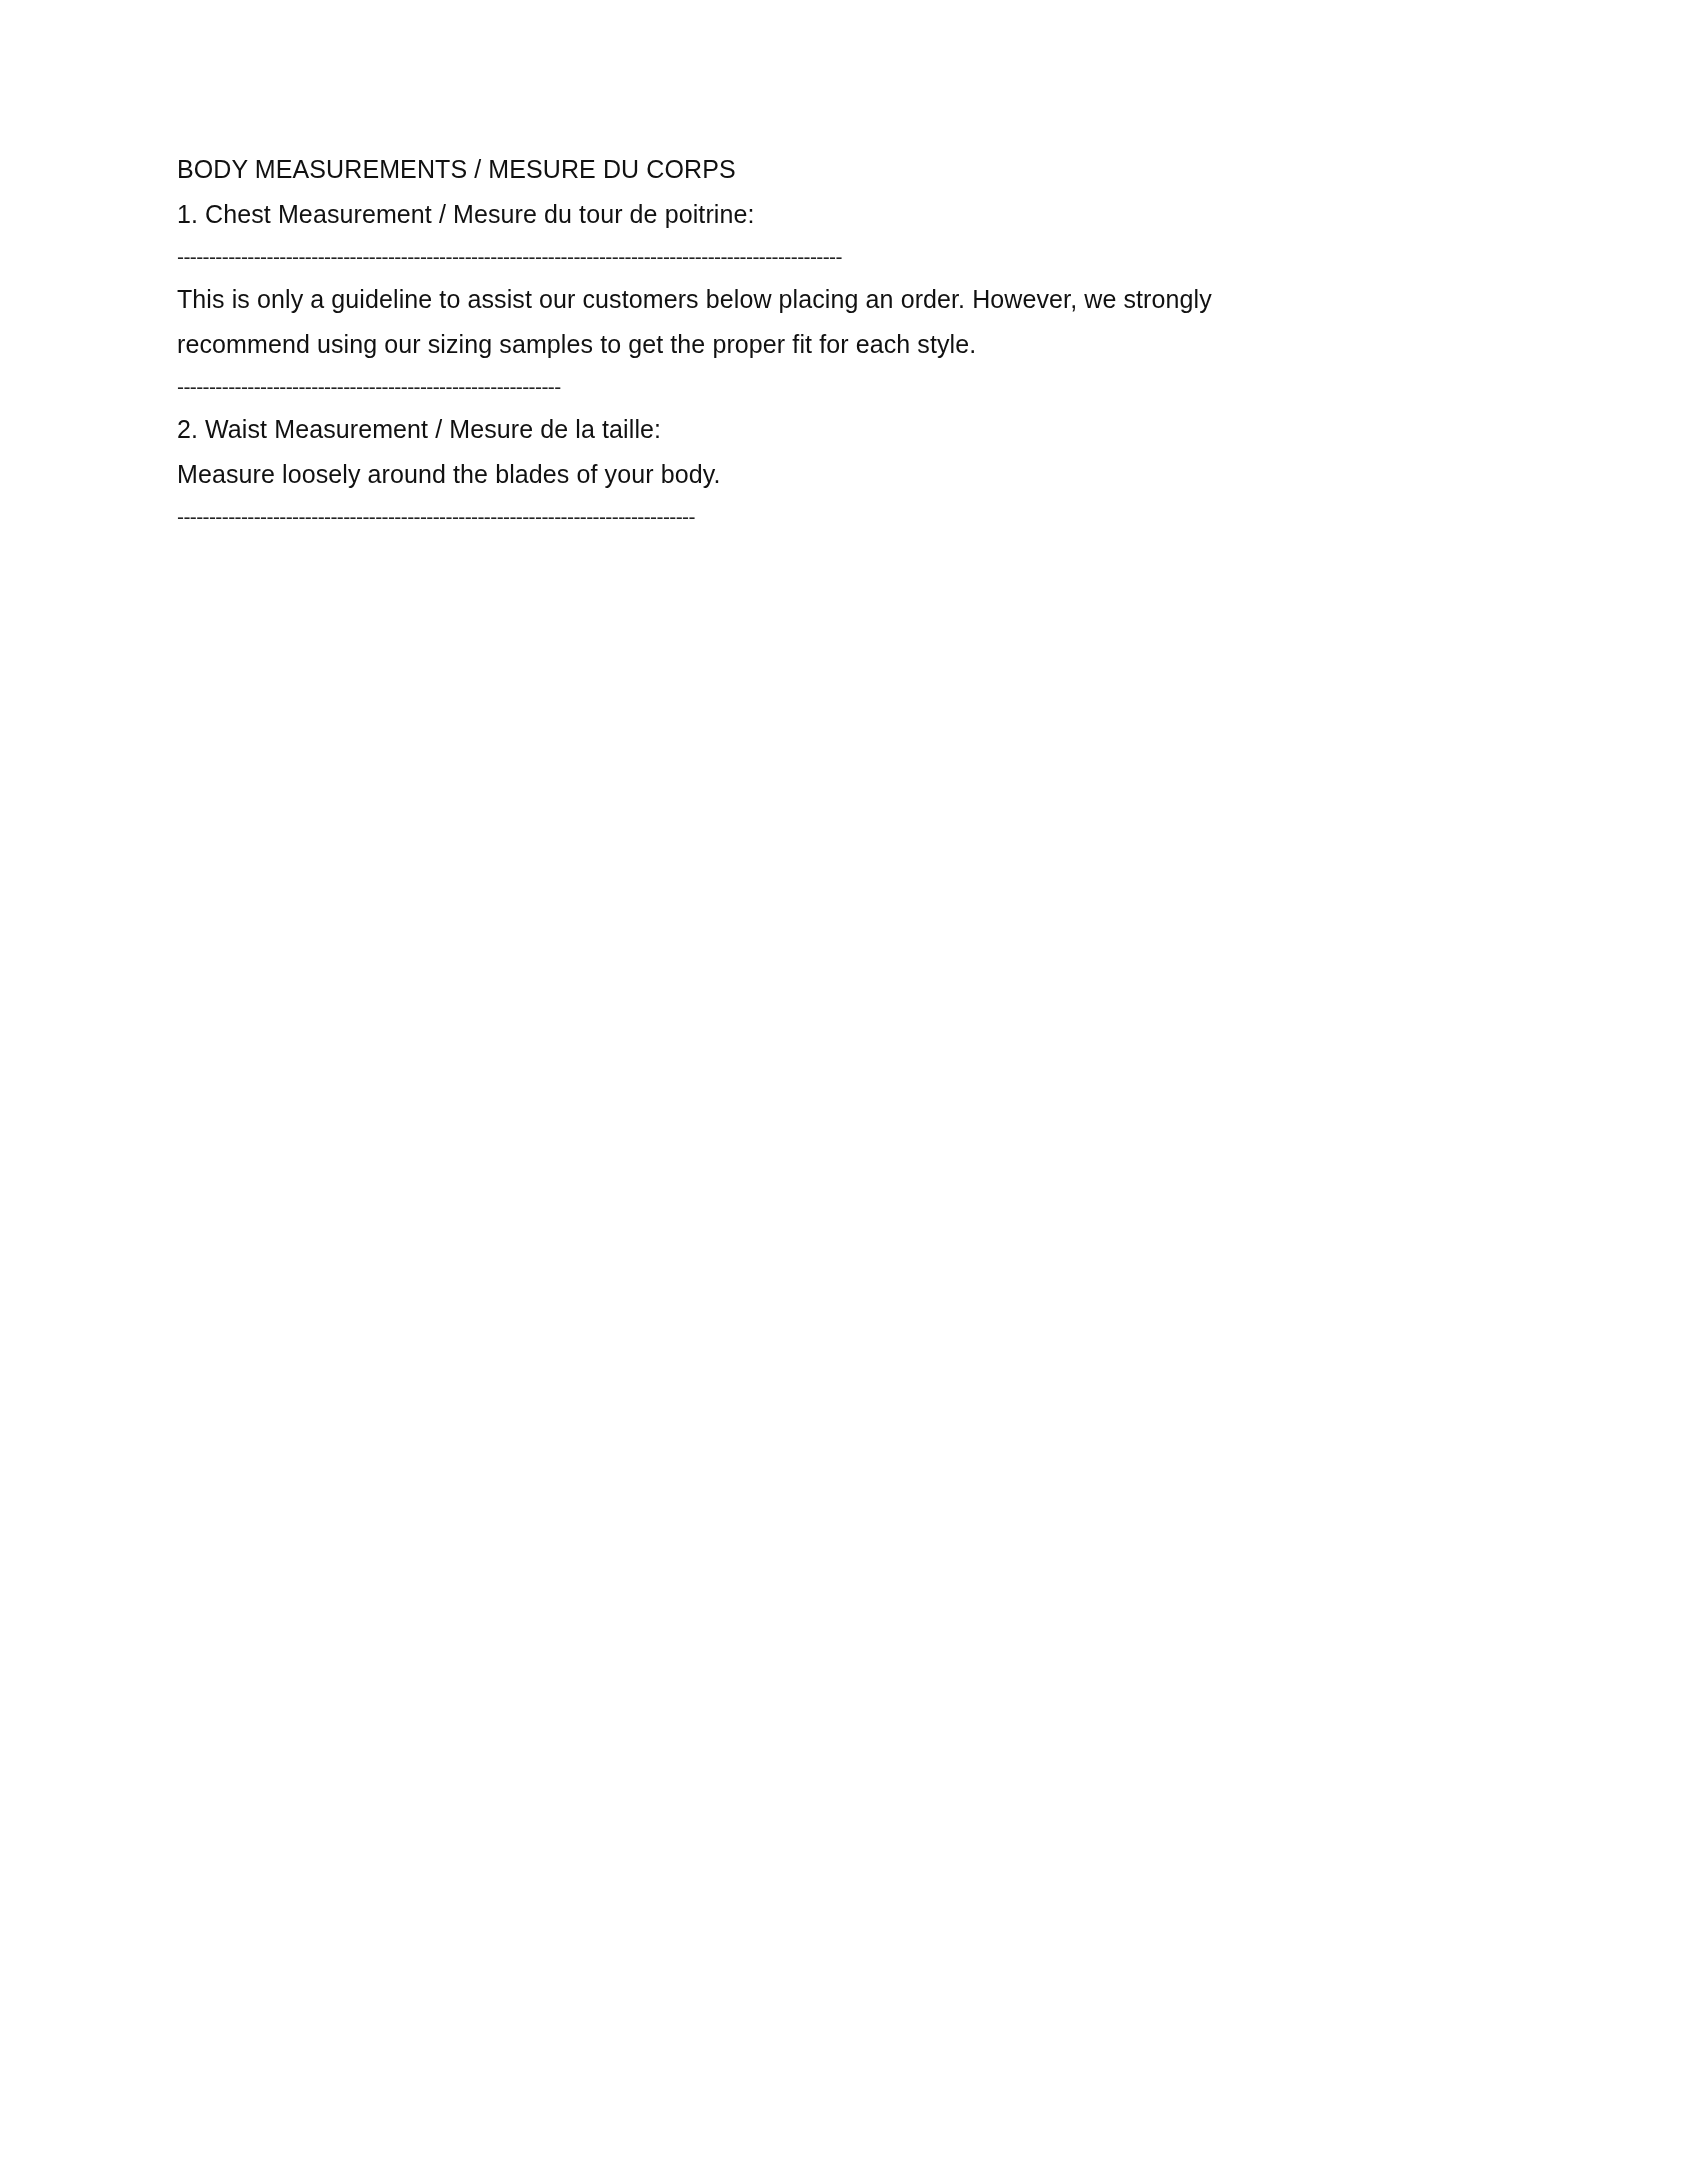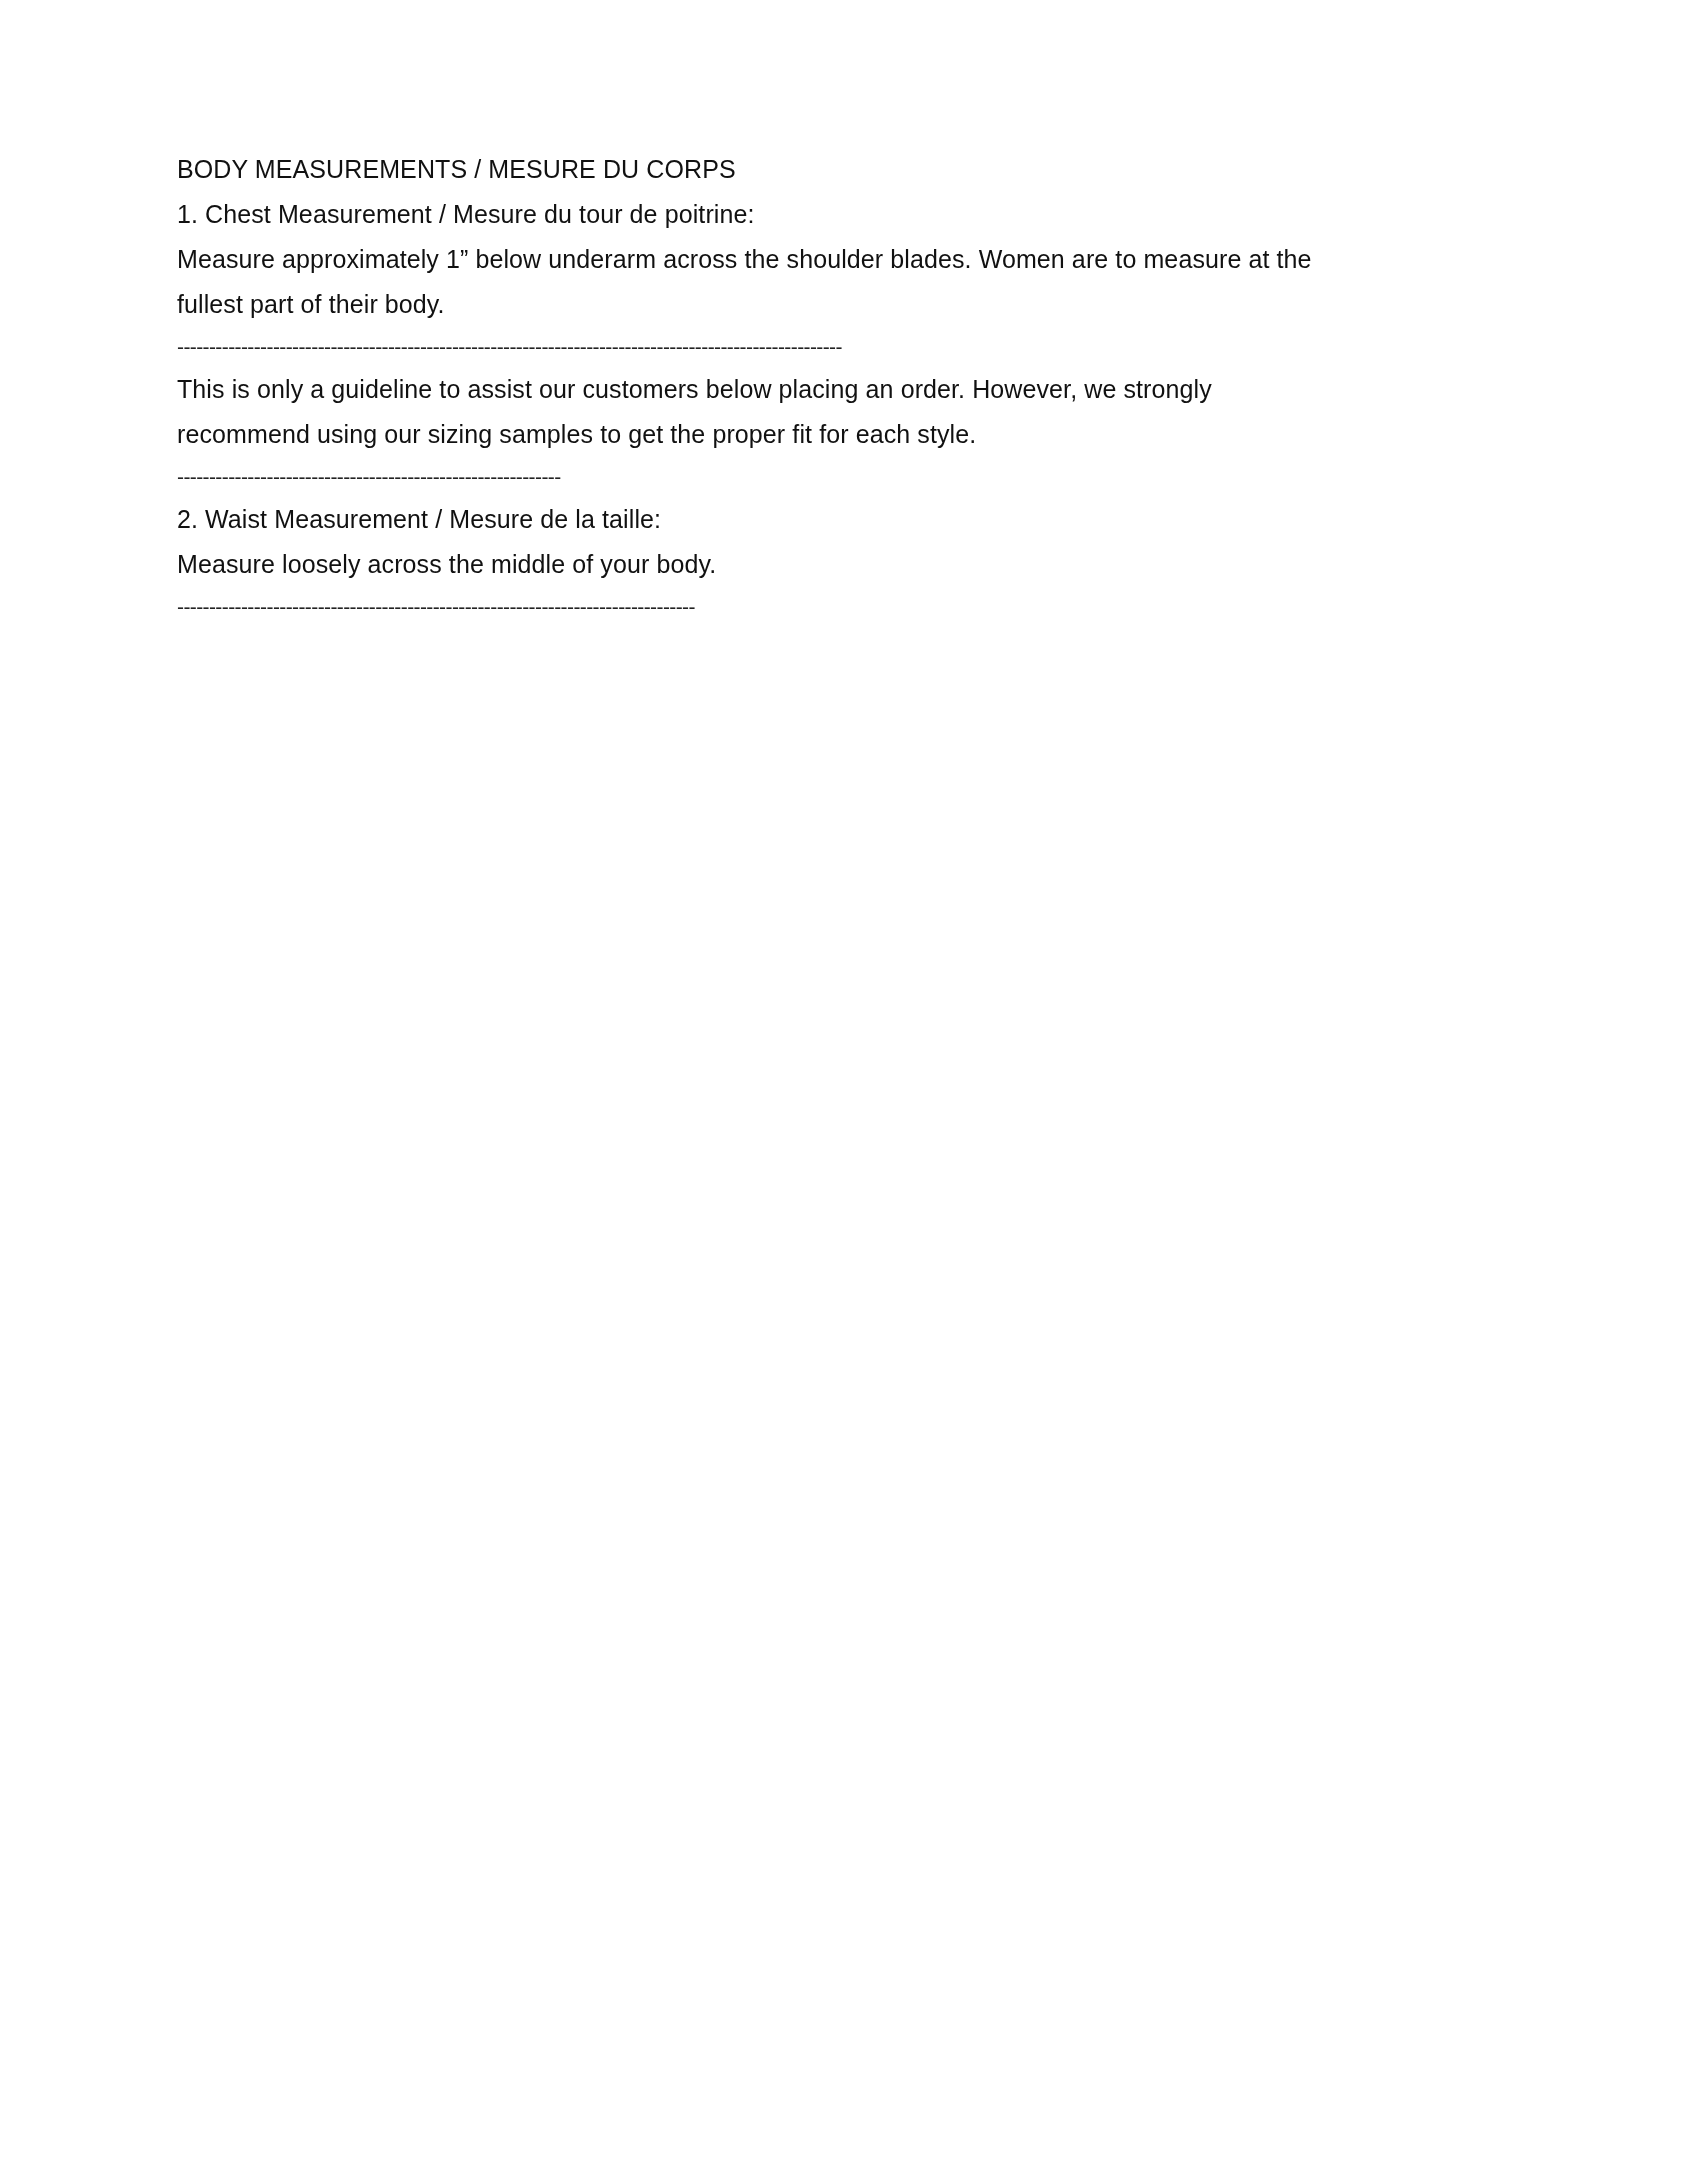--- a/index.html
+++ b/index.html
@@ -54,30 +54,29 @@
 </head>
 <body>
 
 <div class="page">
   <div class="doc-body">
 
     <div class="line">BODY MEASUREMENTS / MESURE DU CORPS</div>
 
     <div class="line">1. Chest Measurement / Mesure du tour de poitrine:</div>
 
-    <div class="para">Measure approximately 1” below underarm across the shoulder blades. Women are to measure at the fullest part of their body.</div>
 
     <div class="rule">--------------------------------------------------------------------------------------------------------</div>
 
     <div class="para">This is only a guideline to assist our customers below placing an order. However, we strongly recommend using our sizing samples to get the proper fit for each style.</div>
 
     <div class="rule">------------------------------------------------------------</div>
 
 
     <div class="line">2. Waist Measurement / Mesure de la taille:</div>
 
-    <div class="line">Measure loosely across the middle of your body.</div>
+    <div class="line">Measure loosely around the blades of your body.</div>
 
     <div class="rule">---------------------------------------------------------------------------------</div>
 
   </div>
 </div>
 
 
 </body></html>

